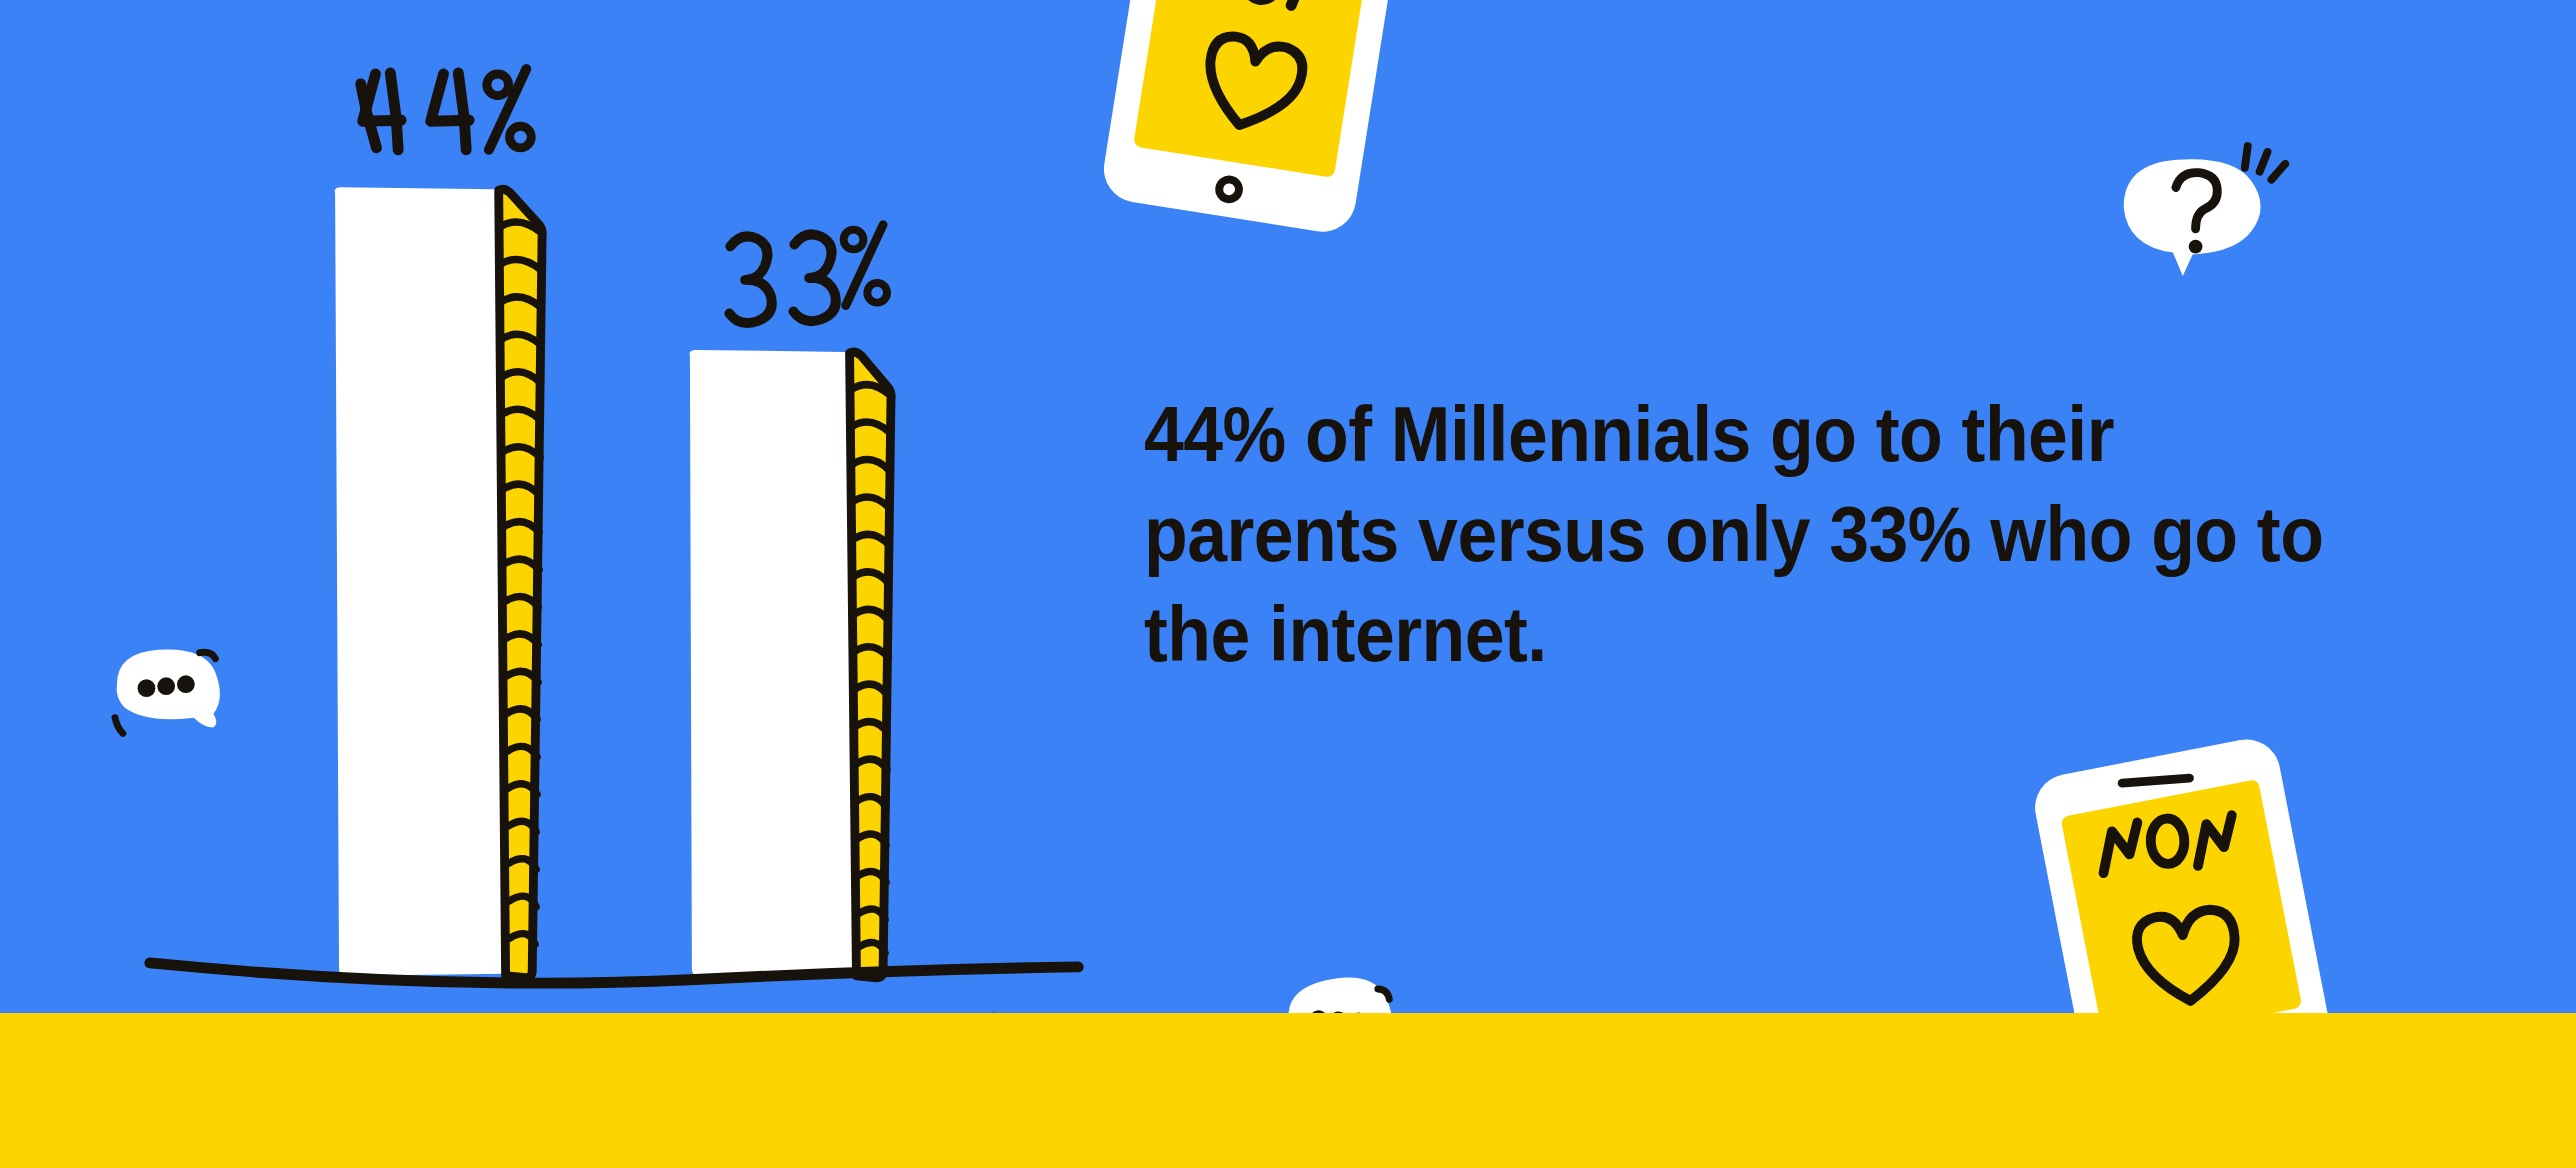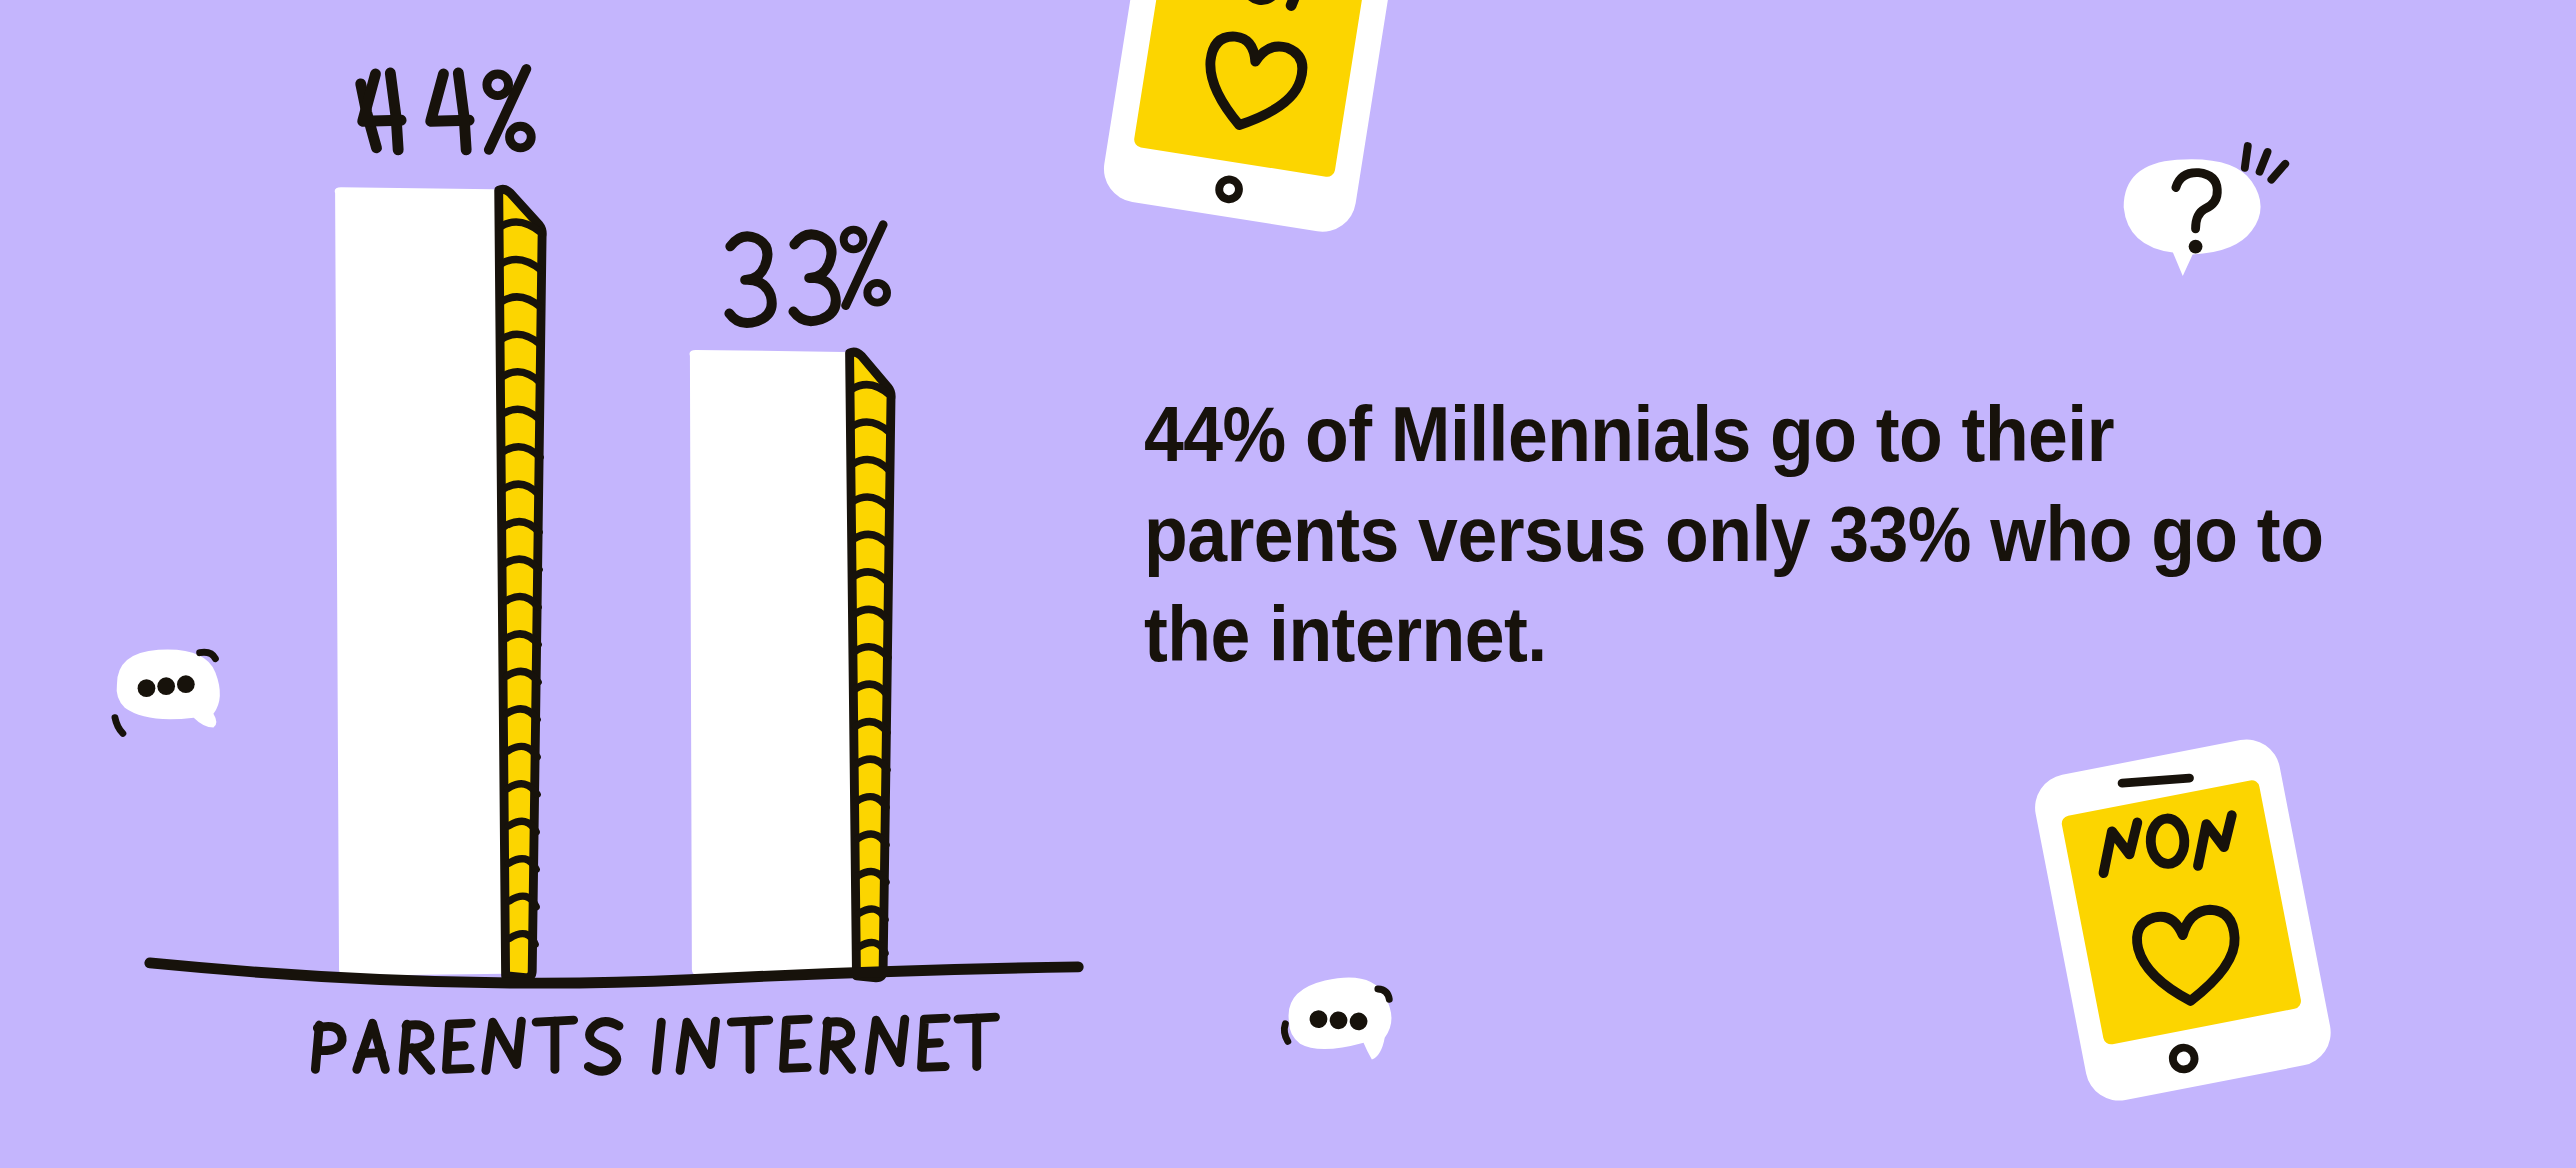--- a/index.html
+++ b/index.html
@@ -11,22 +11,22 @@
     height: 1168px;
     background: #FCD500;
     font-family: "Liberation Sans", sans-serif;
     overflow: hidden;
     position: relative;
   }
   .stage {
     position: absolute;
     left: 0; top: 0;
     width: 2576px;
-    height: 1168px;
-    background: #c4b5fd;
+    height: 1013px;
+    background: #3b82f6;
     overflow: hidden;
   }
 
   
   .chart-panel {
     position: absolute;
     left: 0px;
     top: 0px;
     width: 1163px;
     height: 1168px;

